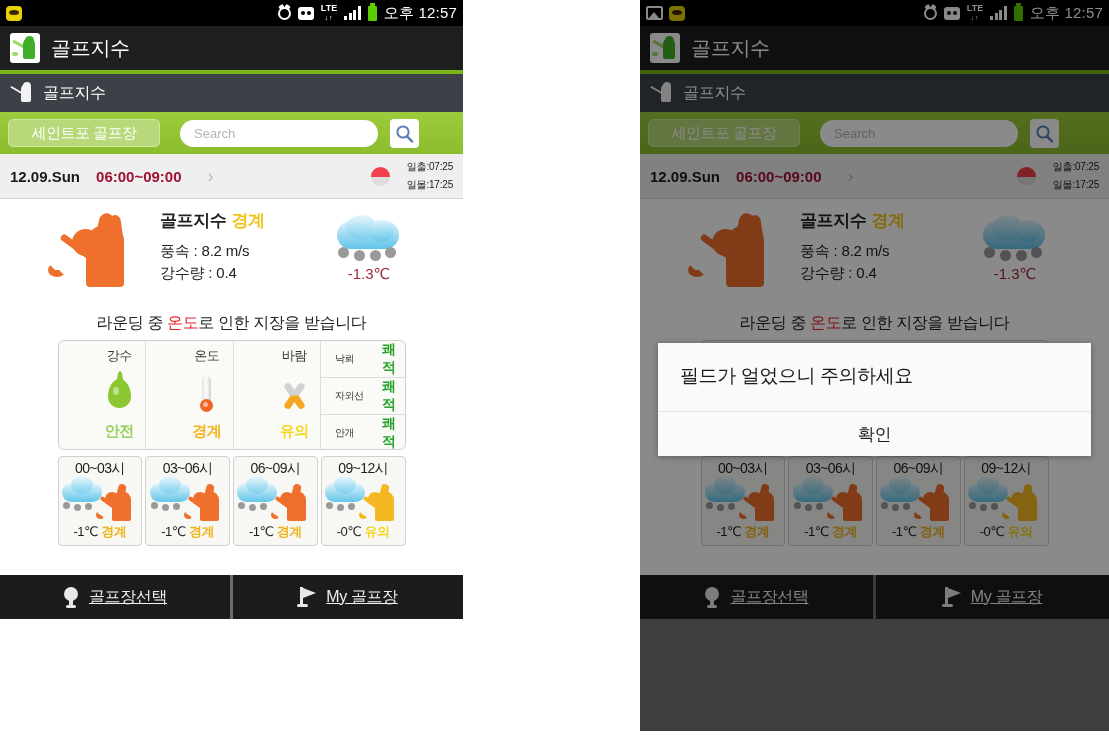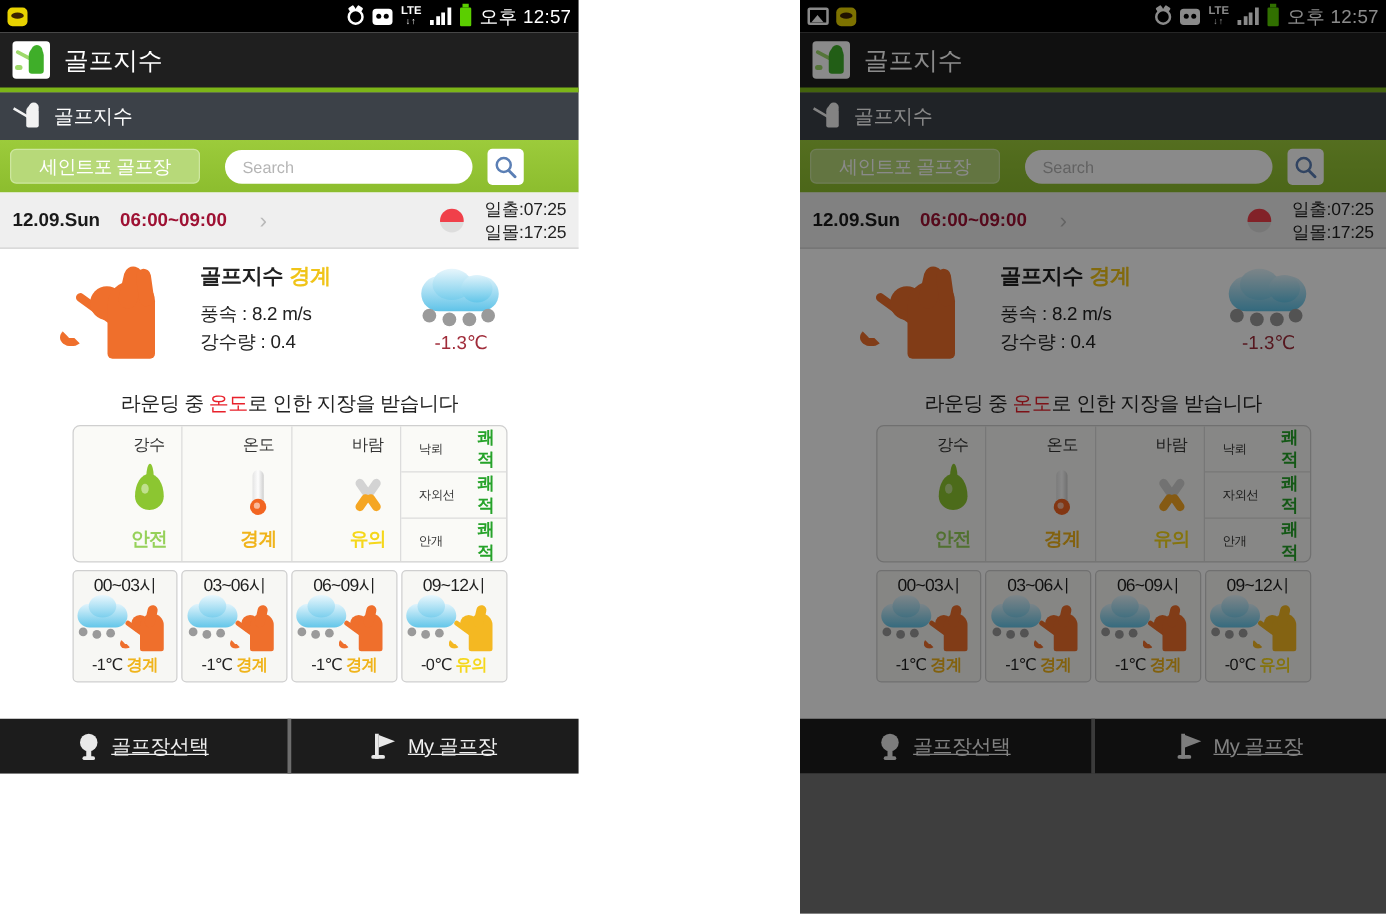--- a/index.html
+++ b/index.html
@@ -196,21 +196,21 @@
     position: absolute; left: 8px; top: 7px; width: 19px; height: 19px;
     border-radius: 50%;
     background: linear-gradient(#f0404a 0 55%, #dddddd 55% 100%);
   }
   .sunicon .ray {
     position: absolute; left: 16.5px; top: 0px;
     width: 3px; height: 32px; background: #f0404a;
     transform-origin: 50% 50%; border-radius: 2px; z-index: -1;
   }
   .sunicon .ray.g { background: #c9c9c9; }
-  .suntimes { font-size: 14px; color: #222; line-height: 18px; letter-spacing: -.2px; }
+  .suntimes { font-size: 10px; color: #222; line-height: 18px; letter-spacing: -.2px; }
 
   
   .summary {
     position: relative; height: 118px; padding: 6px 0 0 0;
   }
   .golfer {
     position: absolute; left: 46px; top: 6px;
     width: 100px; height: 82px;
   }
   .golfer .torso {
@@ -977,17 +977,21 @@
               <span class="base"></span>
             </span>
           <span>My 골프장</span>
         </div>
       </div>
 
       <div class="blankarea"></div>
 
       <div class="dimmer"></div>
 
+      <div class="dialog">
+        <div class="msg">필드가 얼었으니 주의하세요</div>
+        <div class="okbtn">확인</div>
+      </div>
 
     </div>
   </div>
 
 </div>
 
 </body></html>

